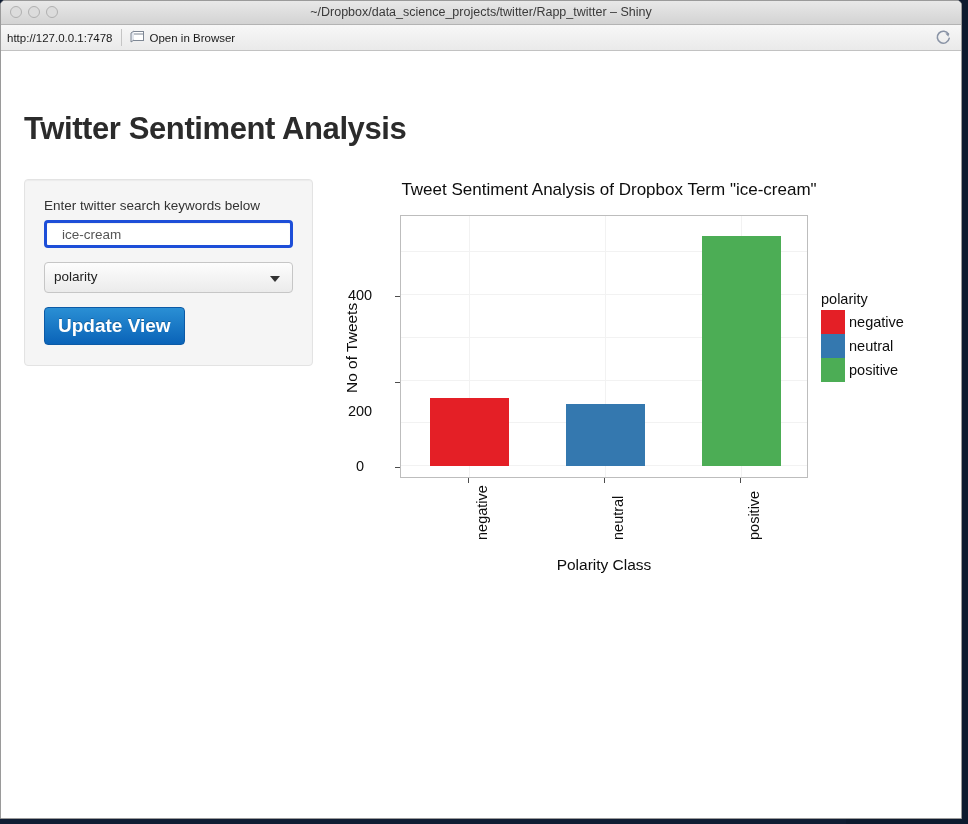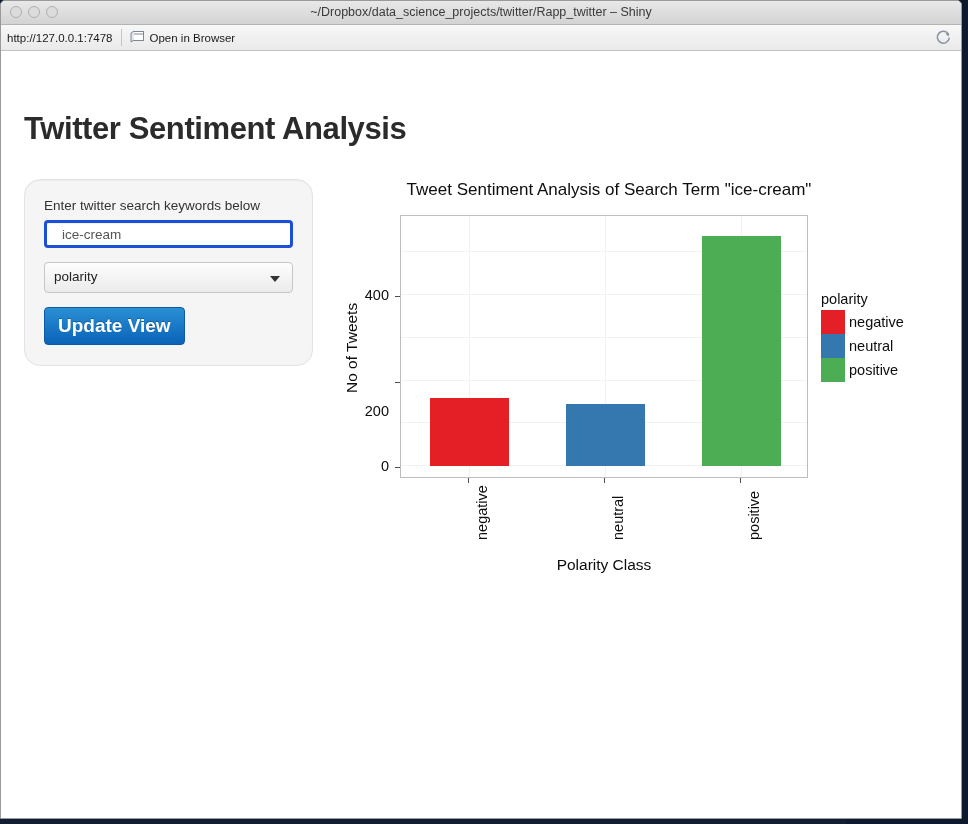--- a/index.html
+++ b/index.html
@@ -125,21 +125,21 @@
   }
 
   
   #sidebar {
     position: absolute;
     left: 23px;
     top: 128px;
     width: 289px;
     background: #f5f5f5;
     border: 1px solid #e3e3e3;
-    border-radius: 16px;
+    border-radius: 4px;
     box-shadow: inset 0 1px 1px rgba(0,0,0,0.04);
     padding: 18px 19px 20px 19px;
     box-sizing: border-box;
   }
   .ctrl-label {
     font-size: 13.5px;
     color: #333333;
     margin-bottom: 7px;
     font-family: "Liberation Sans", sans-serif;
   }
@@ -244,21 +244,21 @@
     width: 1px;
     background: #f2f2f2;
   }
   .bar {
     position: absolute;
     bottom: 11px; 
   }
   .ytick-label {
     position: absolute;
     right: 0;
-    text-align: right;
+    text-align: center;
     font-size: 14.5px;
     color: #0d0d0d;
     font-family: "Liberation Sans", sans-serif;
     white-space: nowrap;
   }
   .ytick-mark {
     position: absolute;
     width: 5px;
     height: 1px;
     background: #4d4d4d;
@@ -372,21 +372,21 @@
         <input id="keyword-input" type="text" value="ice-cream" style="">
         <div class="spacer-12"></div>
         <div id="plot-select-wrap">
           <span id="plot-select-value">polarity</span>
           <span id="select-caret"></span>
         </div>
         <div id="update-btn">Update View</div>
       </div>
 
       <div id="plot-area">
-        <div id="plot-title">Tweet Sentiment Analysis of Search Term "ice-cream"</div>
+        <div id="plot-title">Tweet Sentiment Analysis of Dropbox Term "ice-cream"</div>
 
         <div id="panel">
 
         <div class="hgrid" style="bottom: 11px;"></div>
             <div class="hgrid" style="bottom: 96.4237px;"></div>
             <div class="hgrid" style="bottom: 181.847px;"></div>
             <div class="hgrid" style="bottom: 53.7119px;"></div>
             <div class="hgrid" style="bottom: 139.136px;"></div>
             <div class="hgrid" style="bottom: 224.559px;"></div>
             <div class="vgrid" style="left: 68px;"></div>

